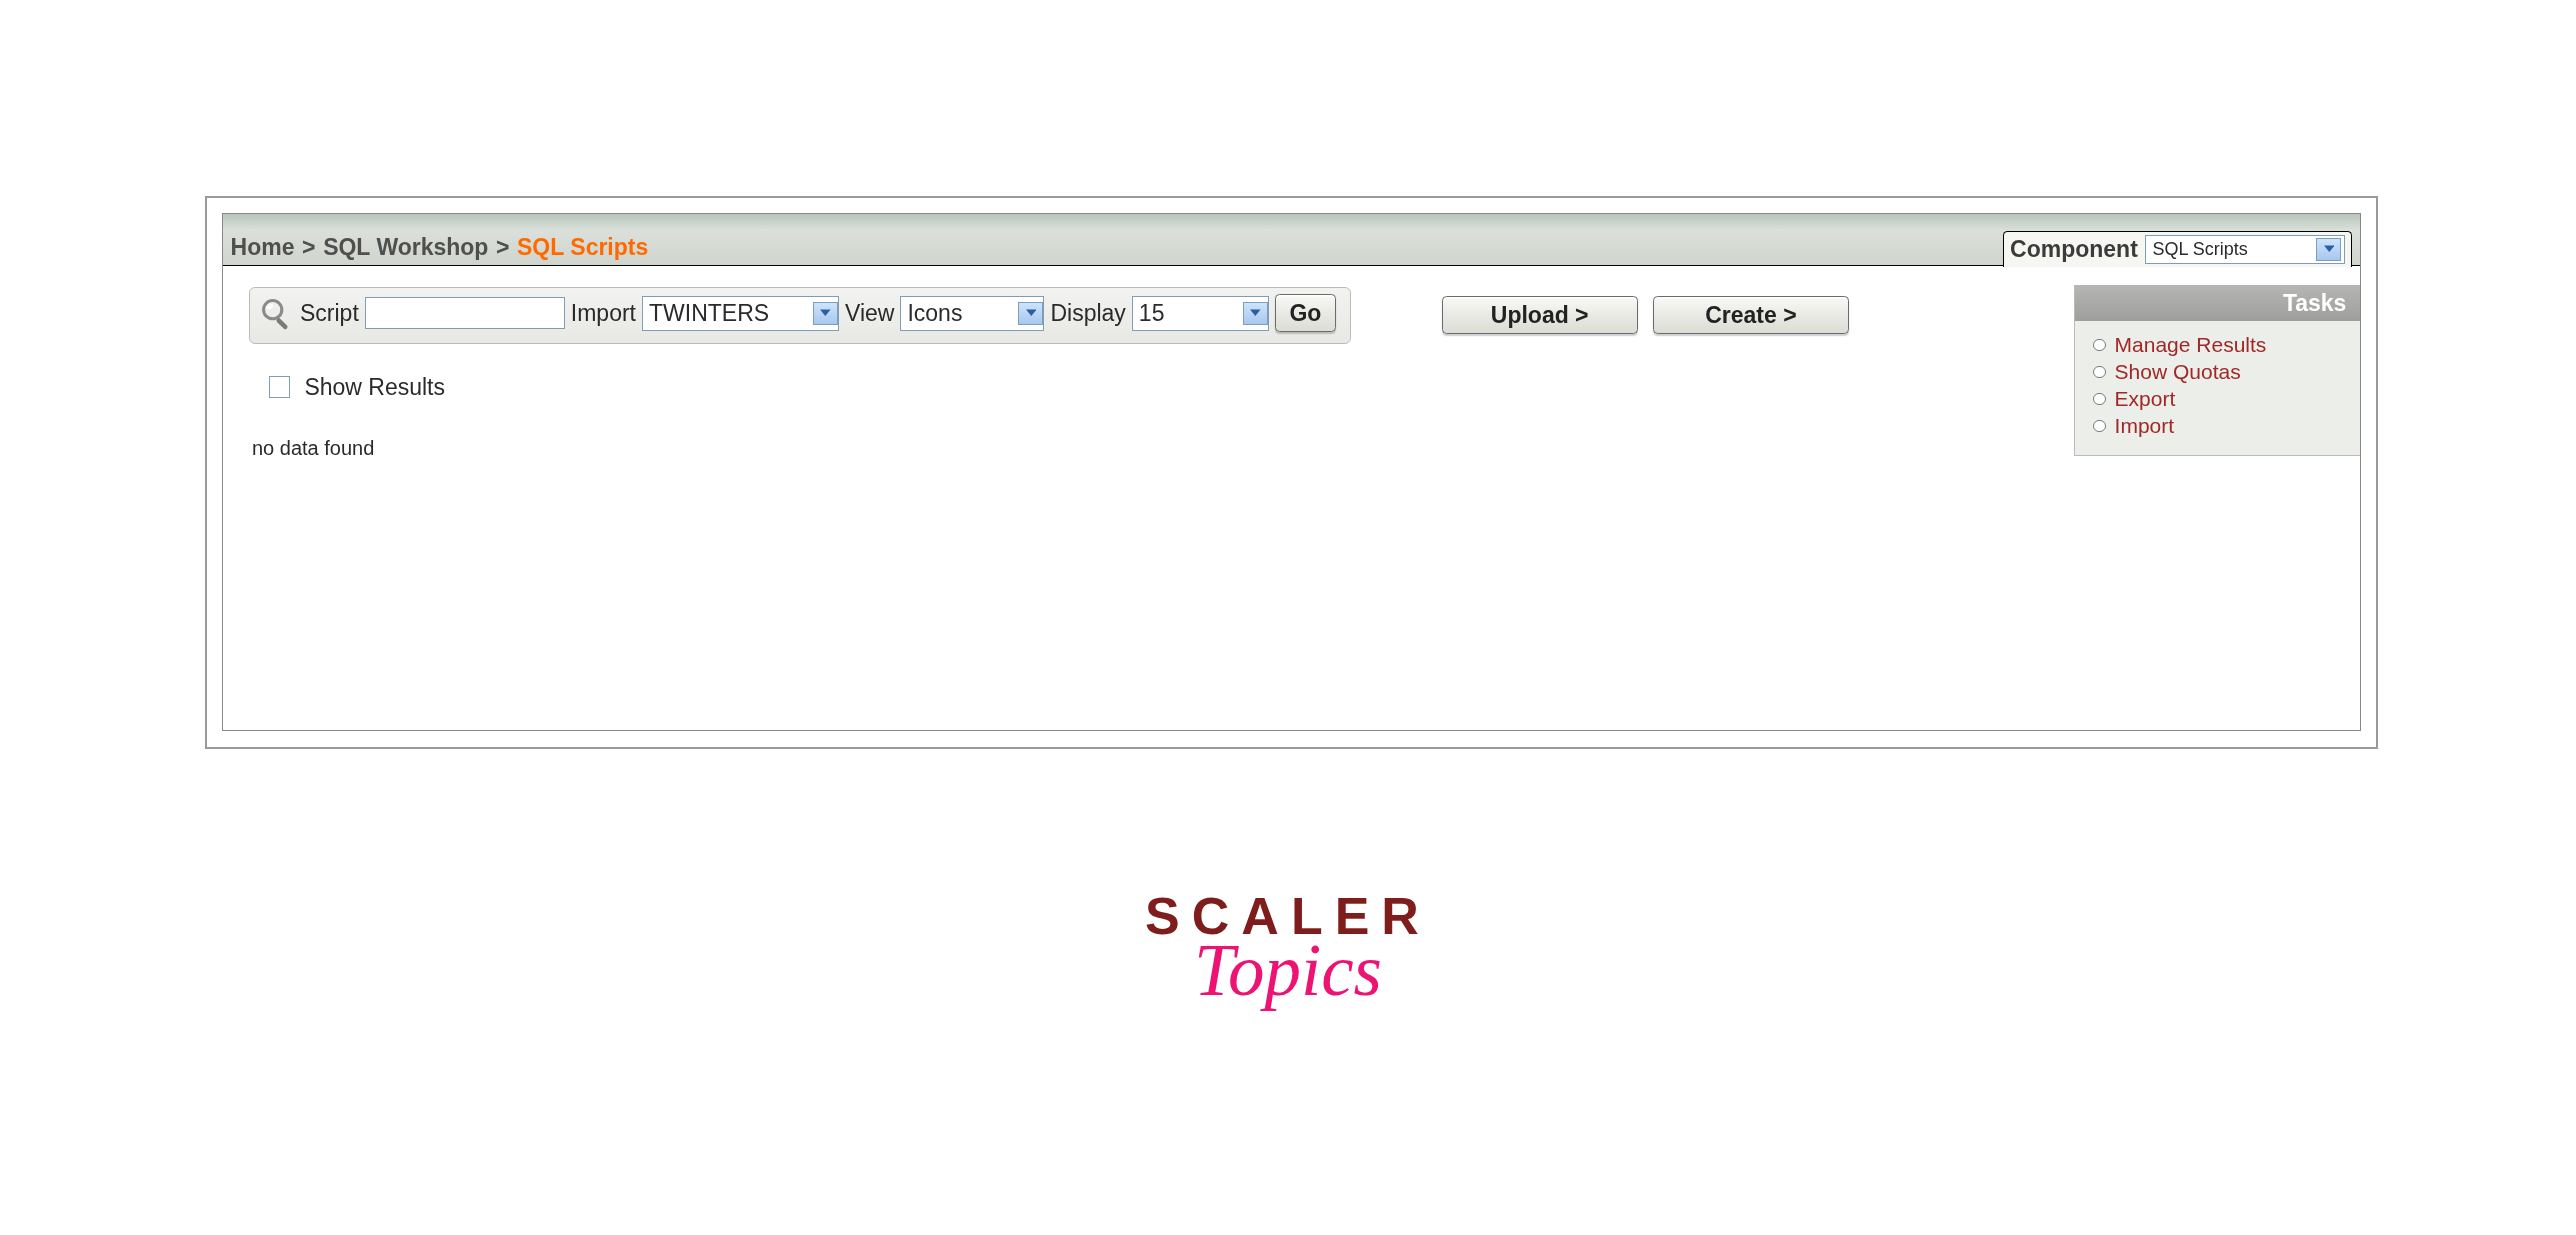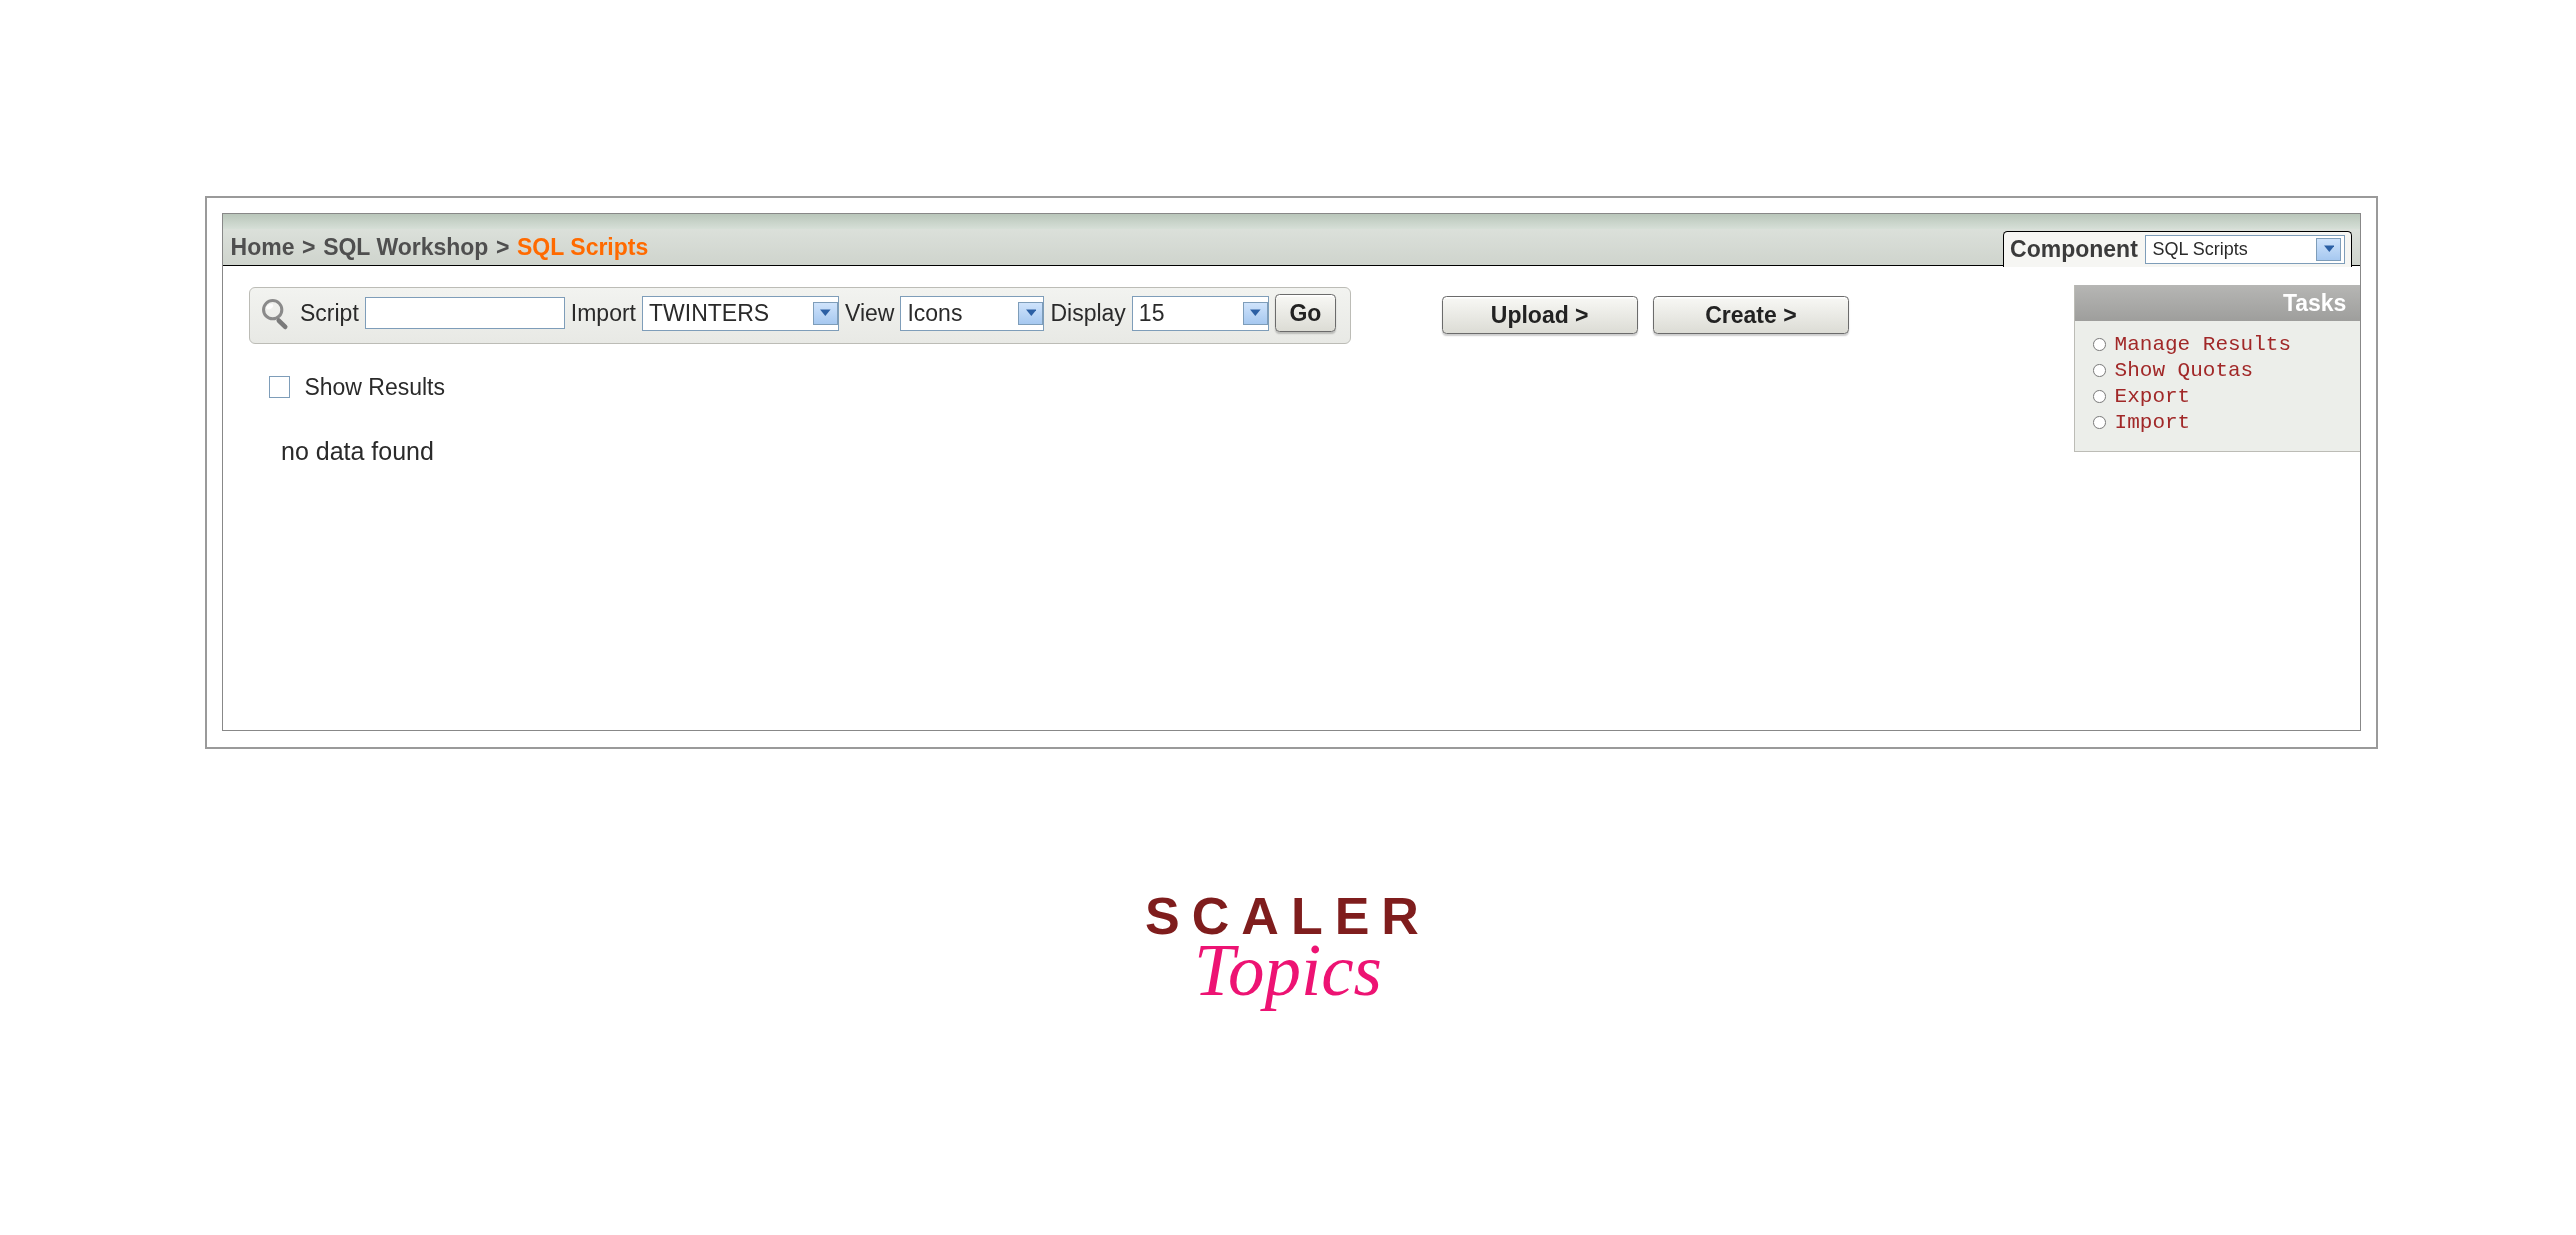--- a/index.html
+++ b/index.html
@@ -150,22 +150,22 @@
     gap: 14px;
     font-size: 23px;
     color: #2a2a2a;
   }
   .chk {
     width: 19.7px; height: 19.7px;
     border: 1.5px solid #7e9db9;
     background: #fff;
   }
   .noData {
-    margin: 36px 0 0 32px;
-    font-size: 25px;
+    margin: 36px 0 0 3px;
+    font-size: 20px;
     color: #2a2a2a;
   }
   
   .tasksPanel {
     position: absolute;
     right: 0;
     top: 71px;
     width: 285px;
     border-left: 1.5px solid #bcbcb6;
     border-bottom: 1.5px solid #bcbcb6;
@@ -187,21 +187,20 @@
     padding: 10.6px 12px 15px 18px;
     margin: 0;
   }
   .tasksList li {
     display: flex;
     align-items: center;
     gap: 9px;
     font-size: 21px;
     color: #a12828;
     padding: 1.5px 0;
-    font-family: Liberation Mono, monospace;
   }
   .bullet {
     width: 10.6px; height: 10.6px;
     border: 1.5px solid #7a7a7a;
     border-radius: 50%;
     background: #fff;
     flex-shrink: 0;
   }
   
   .brand {

